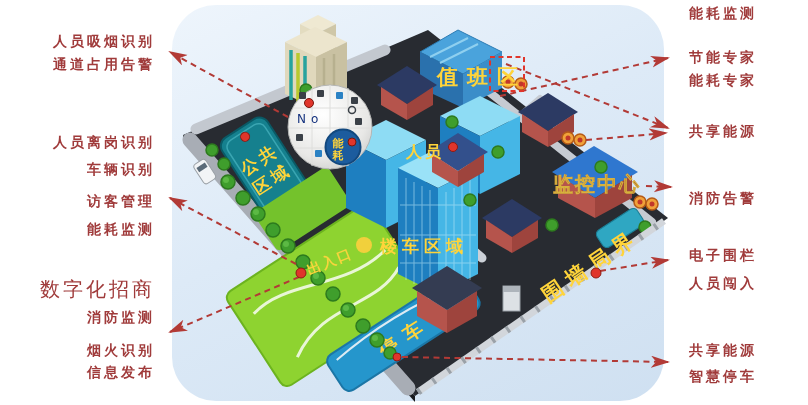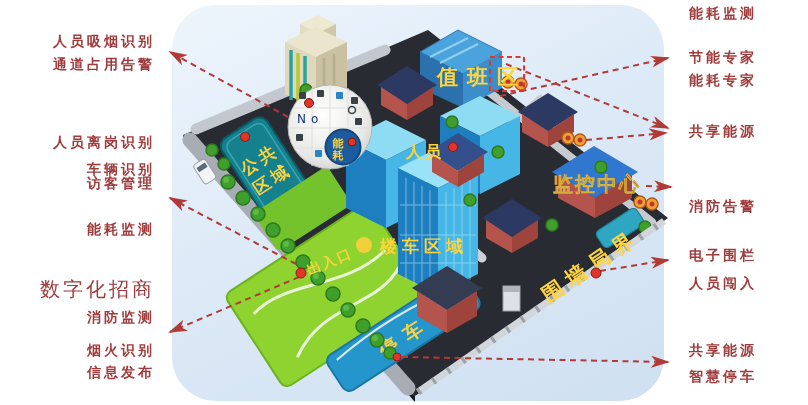--- a/index.html
+++ b/index.html
@@ -310,28 +310,28 @@
     <text x="553" y="191" font-size="20" font-weight="bold" fill="#8f2a20" stroke="#d8b23e" stroke-width="0.5" letter-spacing="2">监控中心</text>
 
     <circle cx="397" cy="357" r="4" fill="#e0352b" stroke="#8f1a12"></circle>
   </g>
 </svg>
 
 <div class="lbl left" style="right:653px;top:30px">人员吸烟识别</div>
 <div class="lbl left" style="right:653px;top:53px">通道占用告警</div>
 <div class="lbl left" style="right:653px;top:131px">人员离岗识别</div>
 <div class="lbl left" style="right:653px;top:158px">车辆识别</div>
-<div class="lbl left" style="right:653px;top:172px">访客管理</div>
+<div class="lbl left" style="right:653px;top:190px">访客管理</div>
 <div class="lbl left" style="right:653px;top:218px">能耗监测</div>
 <div class="lbl left big" style="right:653px;top:278px">数字化招商</div>
 <div class="lbl left" style="right:653px;top:306px">消防监测</div>
 <div class="lbl left" style="right:653px;top:339px">烟火识别</div>
 <div class="lbl left" style="right:653px;top:361px">信息发布</div>
 
 <div class="lbl" style="left:689px;top:2px">能耗监测</div>
 <div class="lbl" style="left:689px;top:46px">节能专家</div>
 <div class="lbl" style="left:689px;top:69px">能耗专家</div>
 <div class="lbl" style="left:689px;top:120px">共享能源</div>
-<div class="lbl" style="left:689px;top:195px">消防告警</div>
+<div class="lbl" style="left:689px;top:187px">消防告警</div>
 <div class="lbl" style="left:689px;top:244px">电子围栏</div>
 <div class="lbl" style="left:689px;top:272px">人员闯入</div>
 <div class="lbl" style="left:689px;top:339px">共享能源</div>
 <div class="lbl" style="left:689px;top:365px">智慧停车</div>
 
 </body></html>

